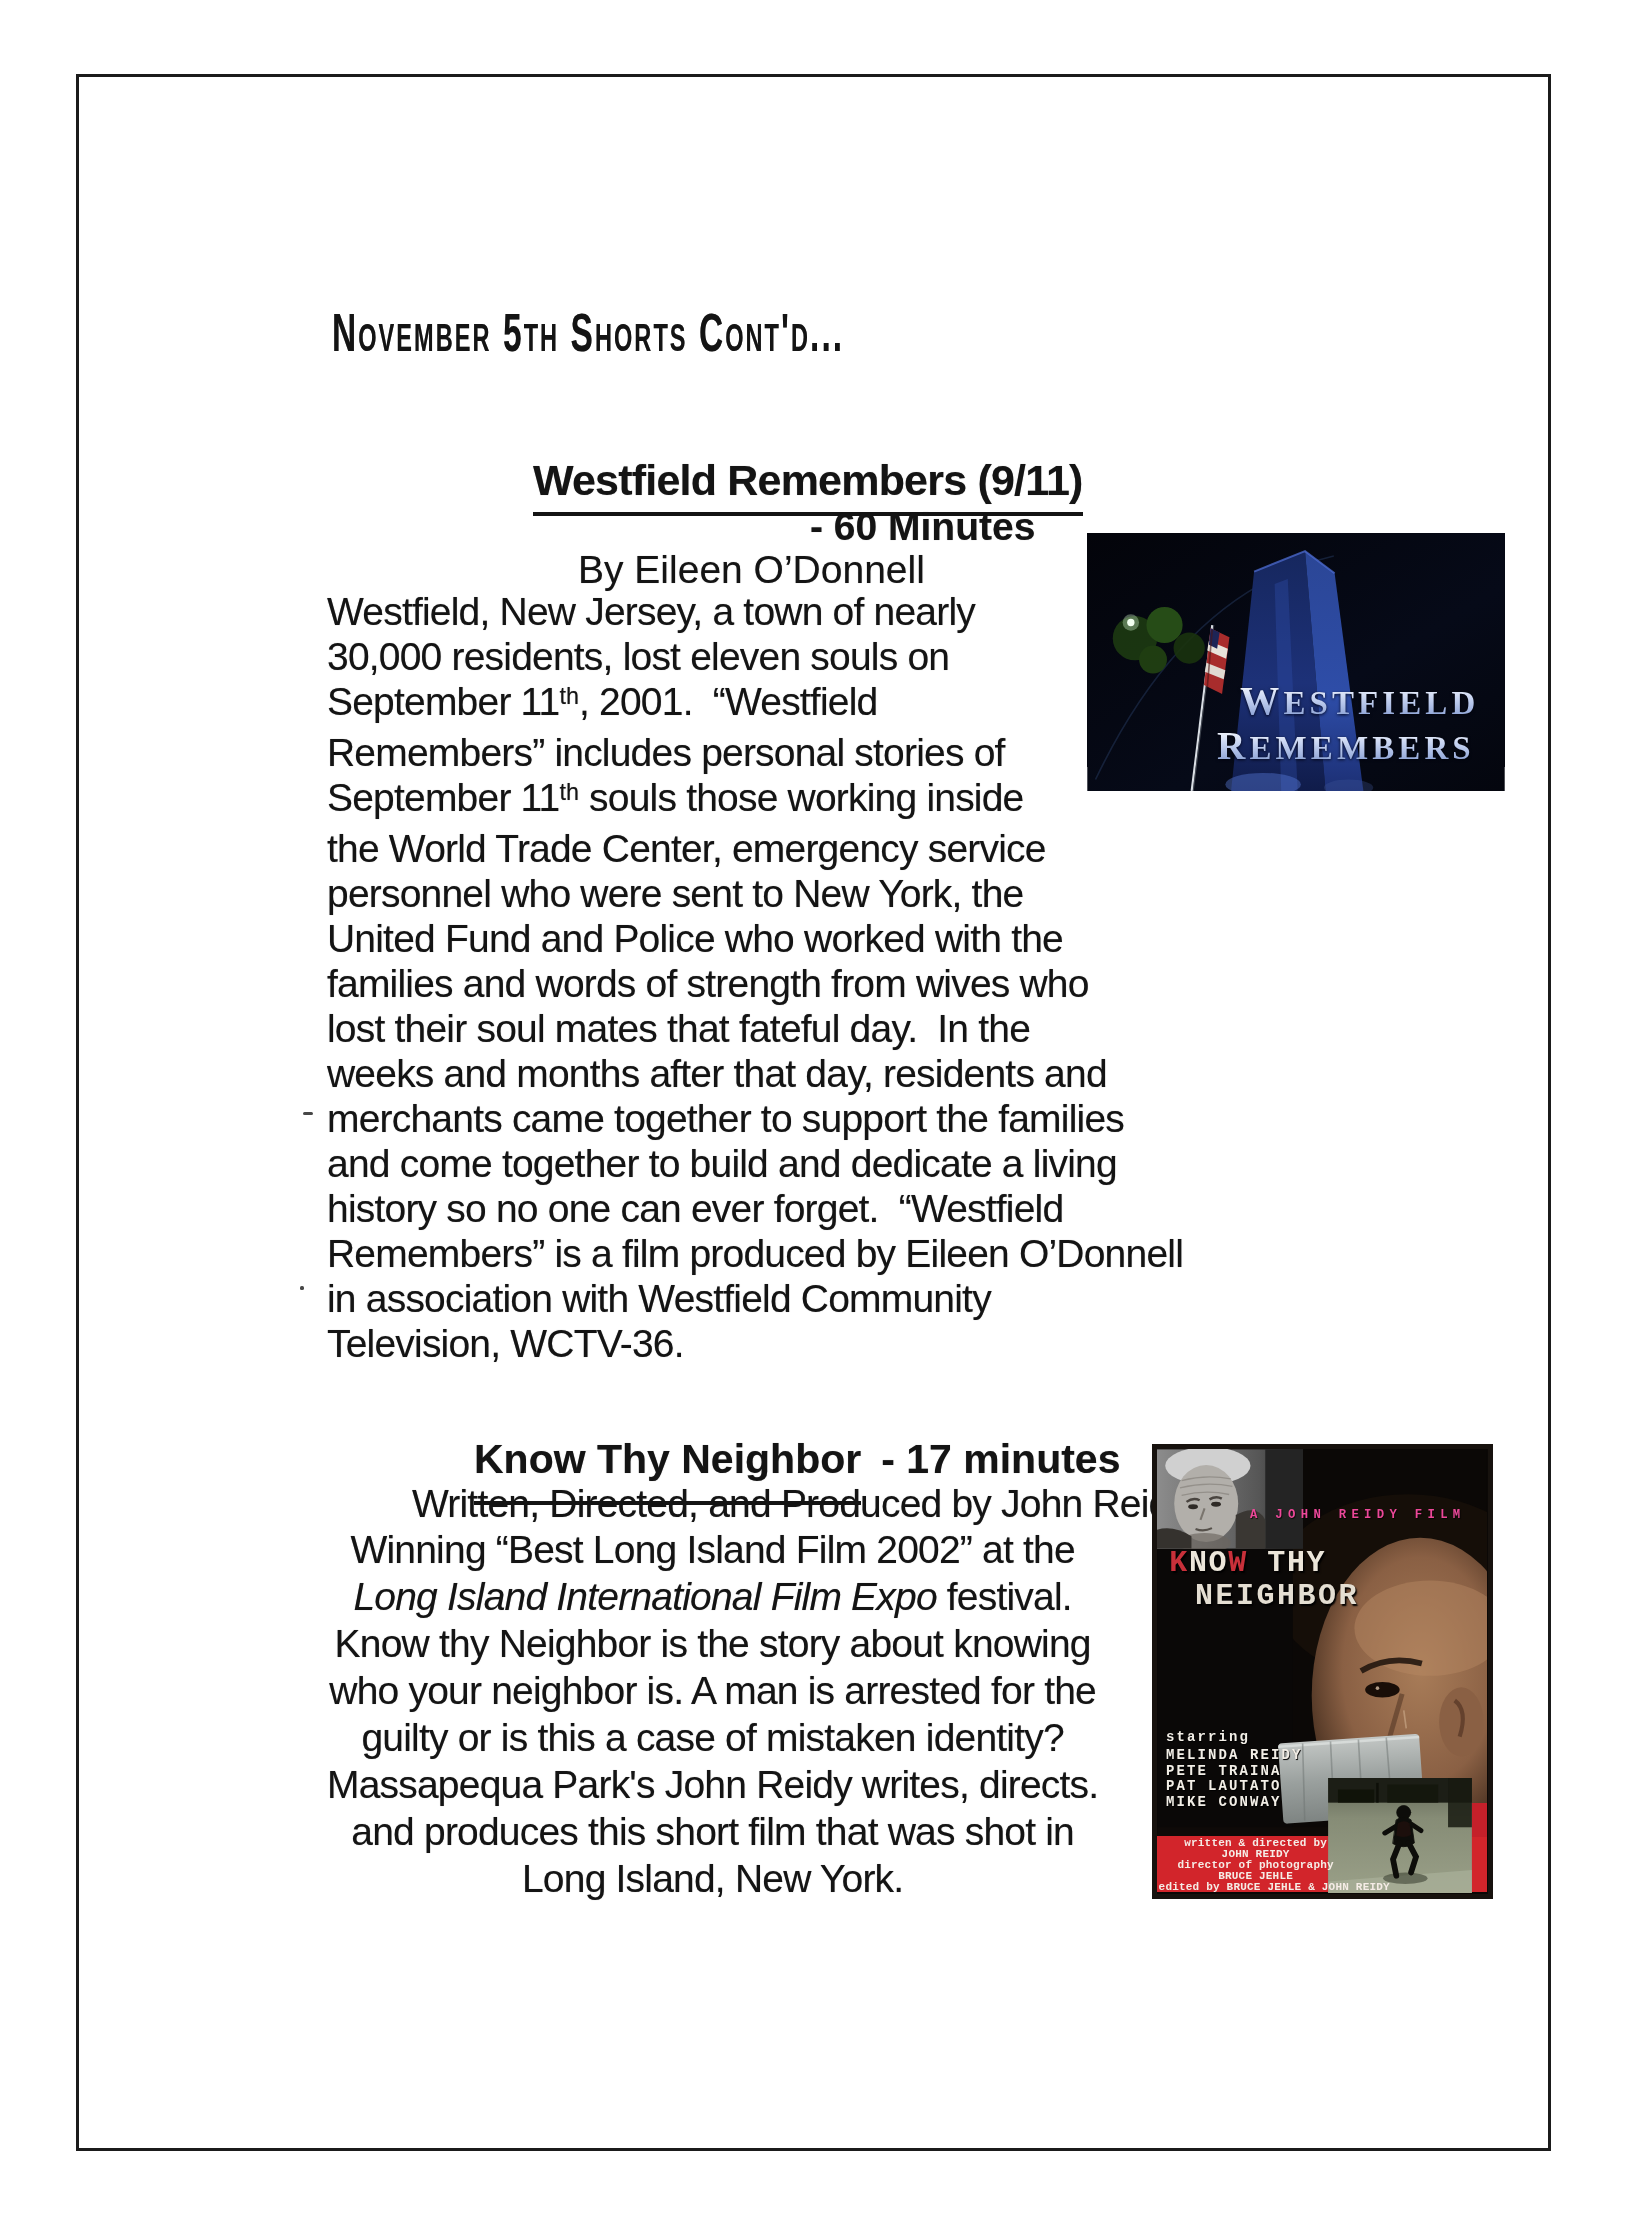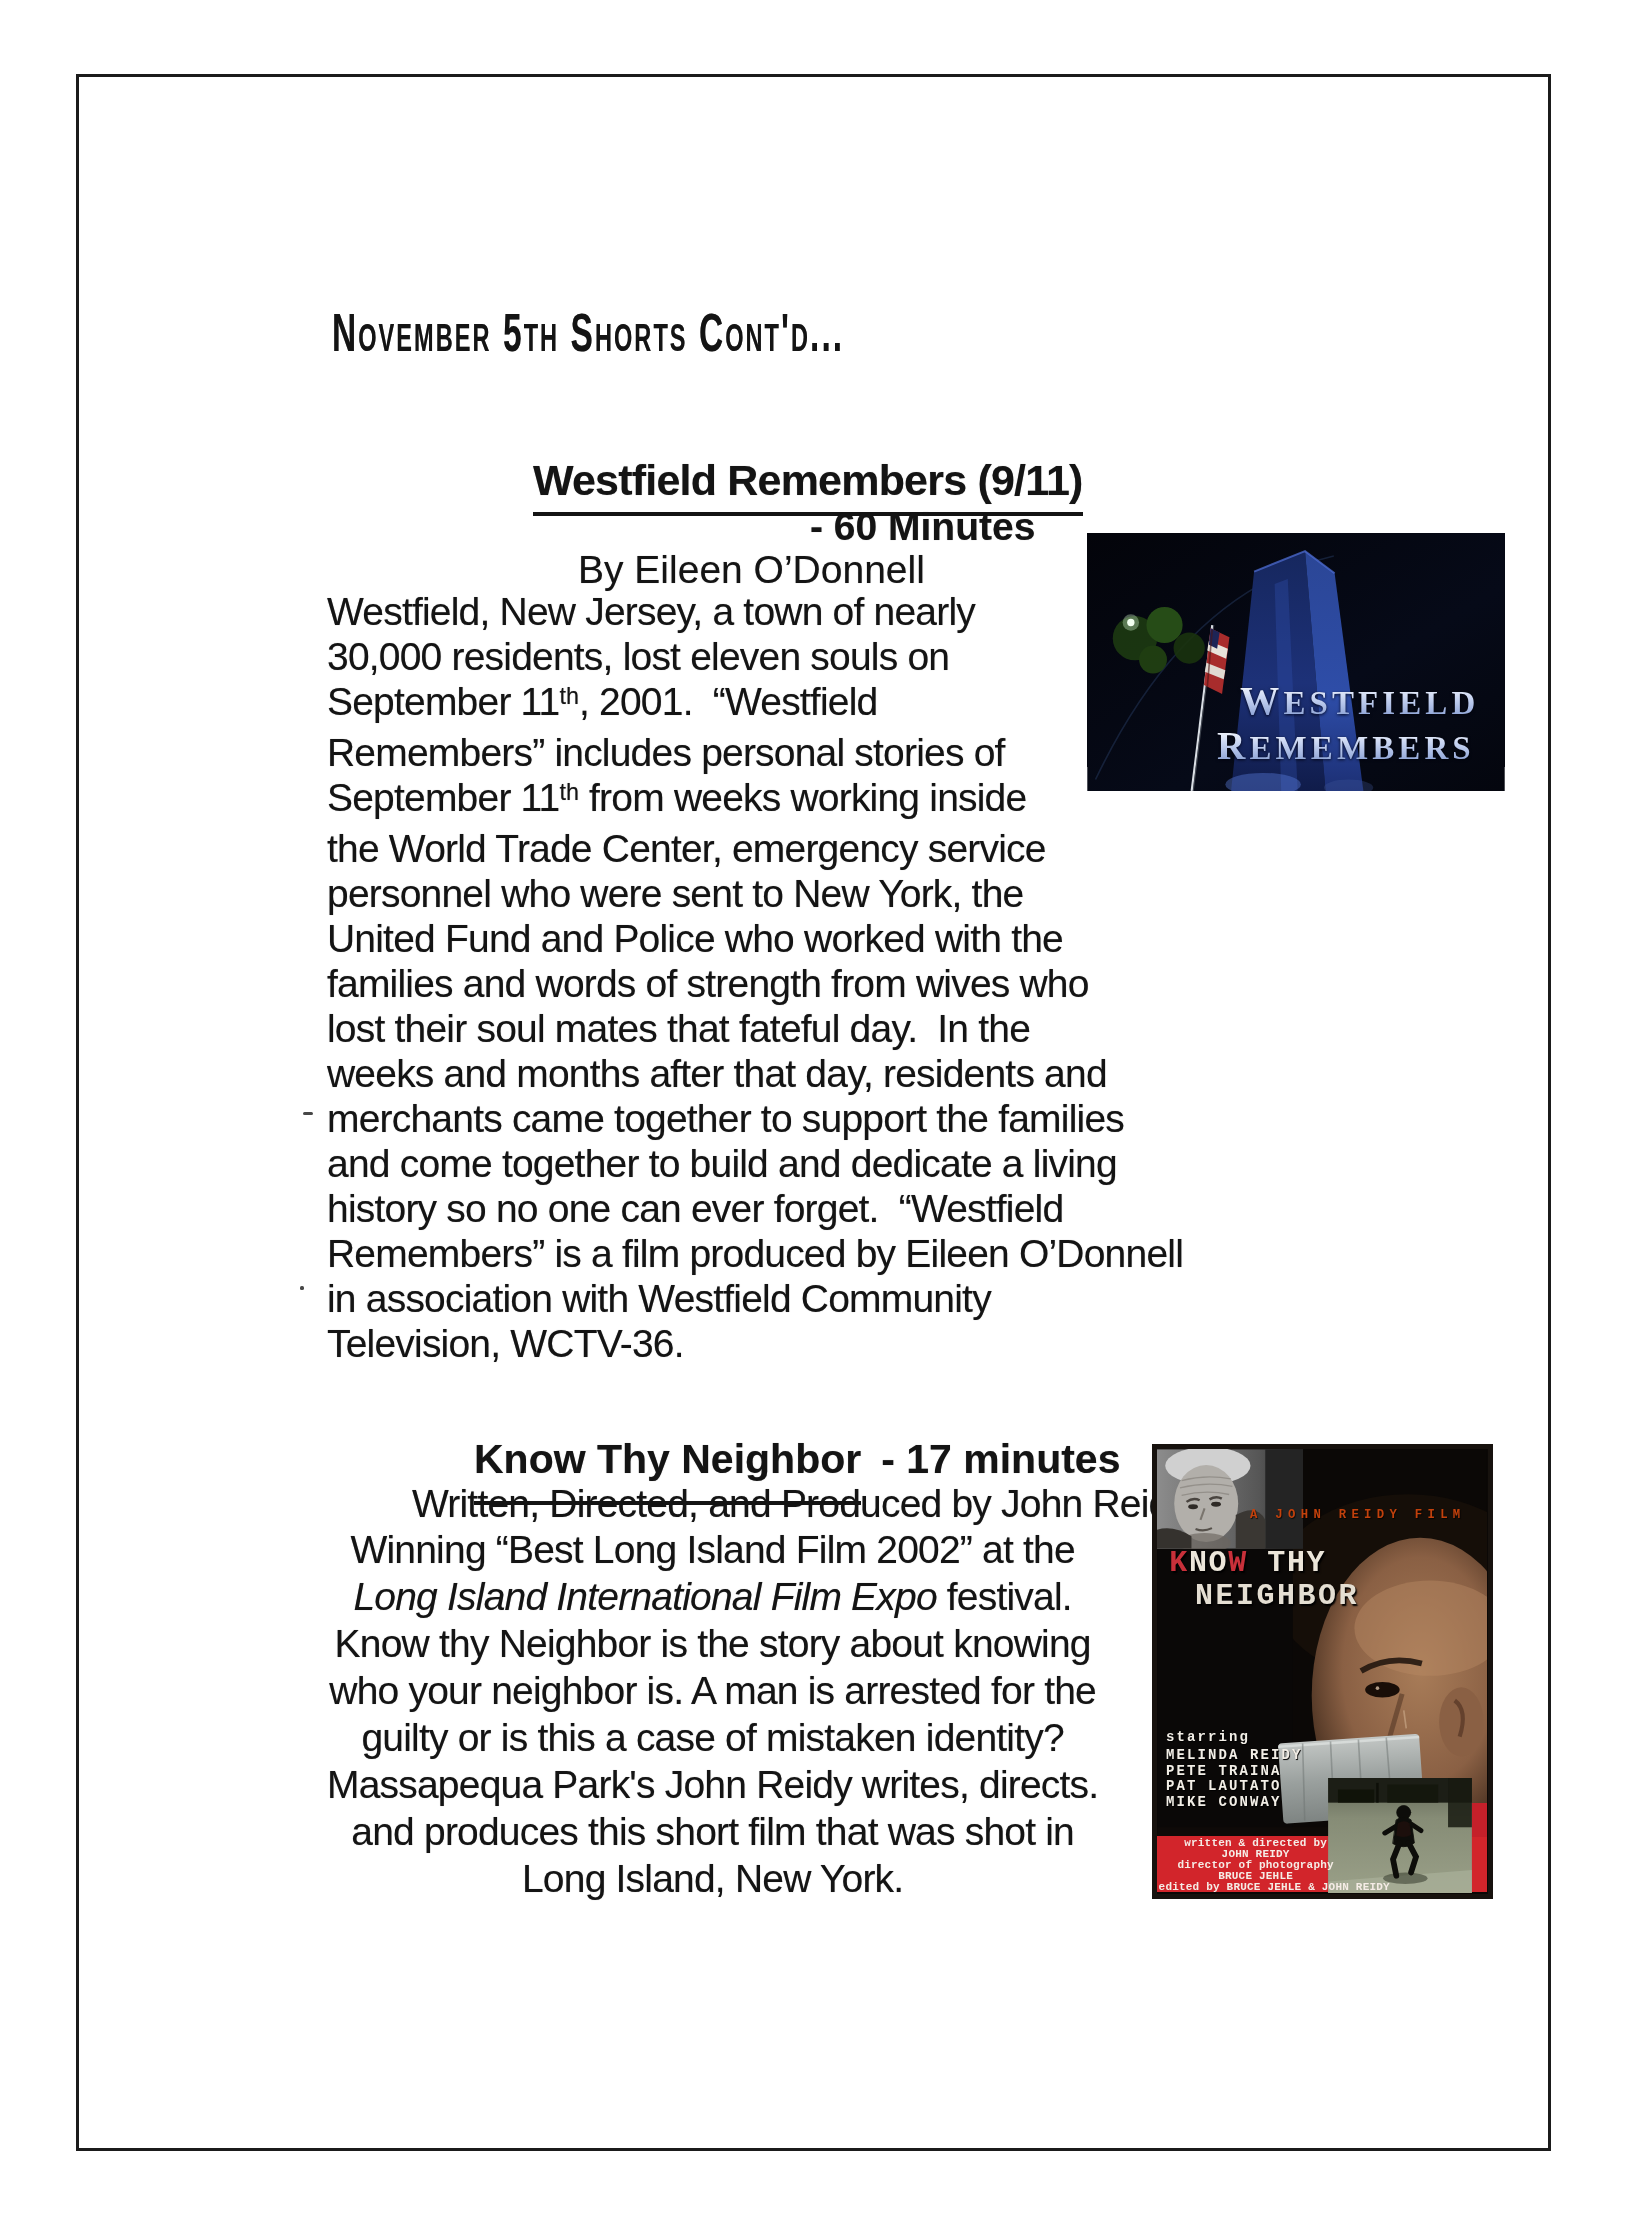--- a/index.html
+++ b/index.html
@@ -56,21 +56,21 @@
 
   
   #poster {
     position:absolute; left:1152px; top:1444px; width:341px; height:455px;
     border:5.8px solid #17120e; box-sizing:border-box; background:#0b0806;
     font-family:"Liberation Mono", monospace;
   }
   #poster .abs { position:absolute; }
   #po-red-block { left:146px; top:0; width:183px; height:78px; background:#c32127; }
   #po-banner { left:93px; top:59px; font-size:12.3px; font-weight:bold; letter-spacing:5.3px;
-               color:#c2410c; white-space:nowrap; z-index:6; text-shadow:0.8px 0.8px 0.8px rgba(0,0,0,.7); }
+               color:#ec4899; white-space:nowrap; z-index:6; text-shadow:0.8px 0.8px 0.8px rgba(0,0,0,.7); }
   #po-title1 { left:12.3px; top:97px; font-size:30px; font-weight:bold; letter-spacing:1.6px;
                color:#ece6da; z-index:6; text-shadow:1.6px 1.6px 1.6px #000; }
   #po-title1 .red { color:#c8303a; }
   #po-title2 { left:38px; top:130px; font-size:30px; font-weight:bold; letter-spacing:2.5px;
                color:#e4ded2; z-index:6; text-shadow:1.6px 1.6px 1.6px #000; }
   #po-starring { left:9px; top:280px; z-index:6; color:#f2eee6; font-size:14px;
                  font-weight:bold; letter-spacing:2.1px; line-height:17.3px; text-shadow:0.8px 0.8px 0.8px #000; }
   #po-cast { left:9px; top:299px; z-index:6; color:#f2eee6; font-size:14px;
              font-weight:bold; letter-spacing:2.1px; line-height:15.6px; text-shadow:0.8px 0.8px 0.8px #000; }
   #po-strip { left:0; top:387px; width:330px; height:56px; background:#d2252b; z-index:2; }
@@ -94,21 +94,21 @@
   <div id="wf-title" class="doc-text">
     <span class="ul">Westfield Remembers (9/11)</span>
   </div>
   <div id="wf-dur" class="doc-text">- 60 Minutes</div>
   <div id="wf-by" class="doc-text">By Eileen O’Donnell</div>
   <div id="wf-para" class="para doc-text">
       <div class="t-line"><span>Westfield, New Jersey, a town of nearly</span></div>
       <div class="t-line"><span>30,000 residents, lost eleven souls on</span></div>
       <div class="t-line"><span>September 11</span><span class="sup">th</span><span>, 2001.  “Westfield</span></div>
       <div class="t-line"><span>Remembers” includes personal stories of</span></div>
-      <div class="t-line"><span>September 11</span><span class="sup">th</span><span> from weeks working inside</span></div>
+      <div class="t-line"><span>September 11</span><span class="sup">th</span><span> souls those working inside</span></div>
       <div class="t-line"><span>the World Trade Center, emergency service</span></div>
       <div class="t-line"><span>personnel who were sent to New York, the</span></div>
       <div class="t-line"><span>United Fund and Police who worked with the</span></div>
       <div class="t-line"><span>families and words of strength from wives who</span></div>
       <div class="t-line"><span>lost their soul mates that fateful day.  In the</span></div>
       <div class="t-line"><span>weeks and months after that day, residents and</span></div>
       <div class="t-line"><span>merchants came together to support the families</span></div>
       <div class="t-line"><span>and come together to build and dedicate a living</span></div>
       <div class="t-line"><span>history so no one can ever forget.  “Westfield</span></div>
       <div class="t-line"><span>Remembers” is a film produced by Eileen O’Donnell</span></div>

